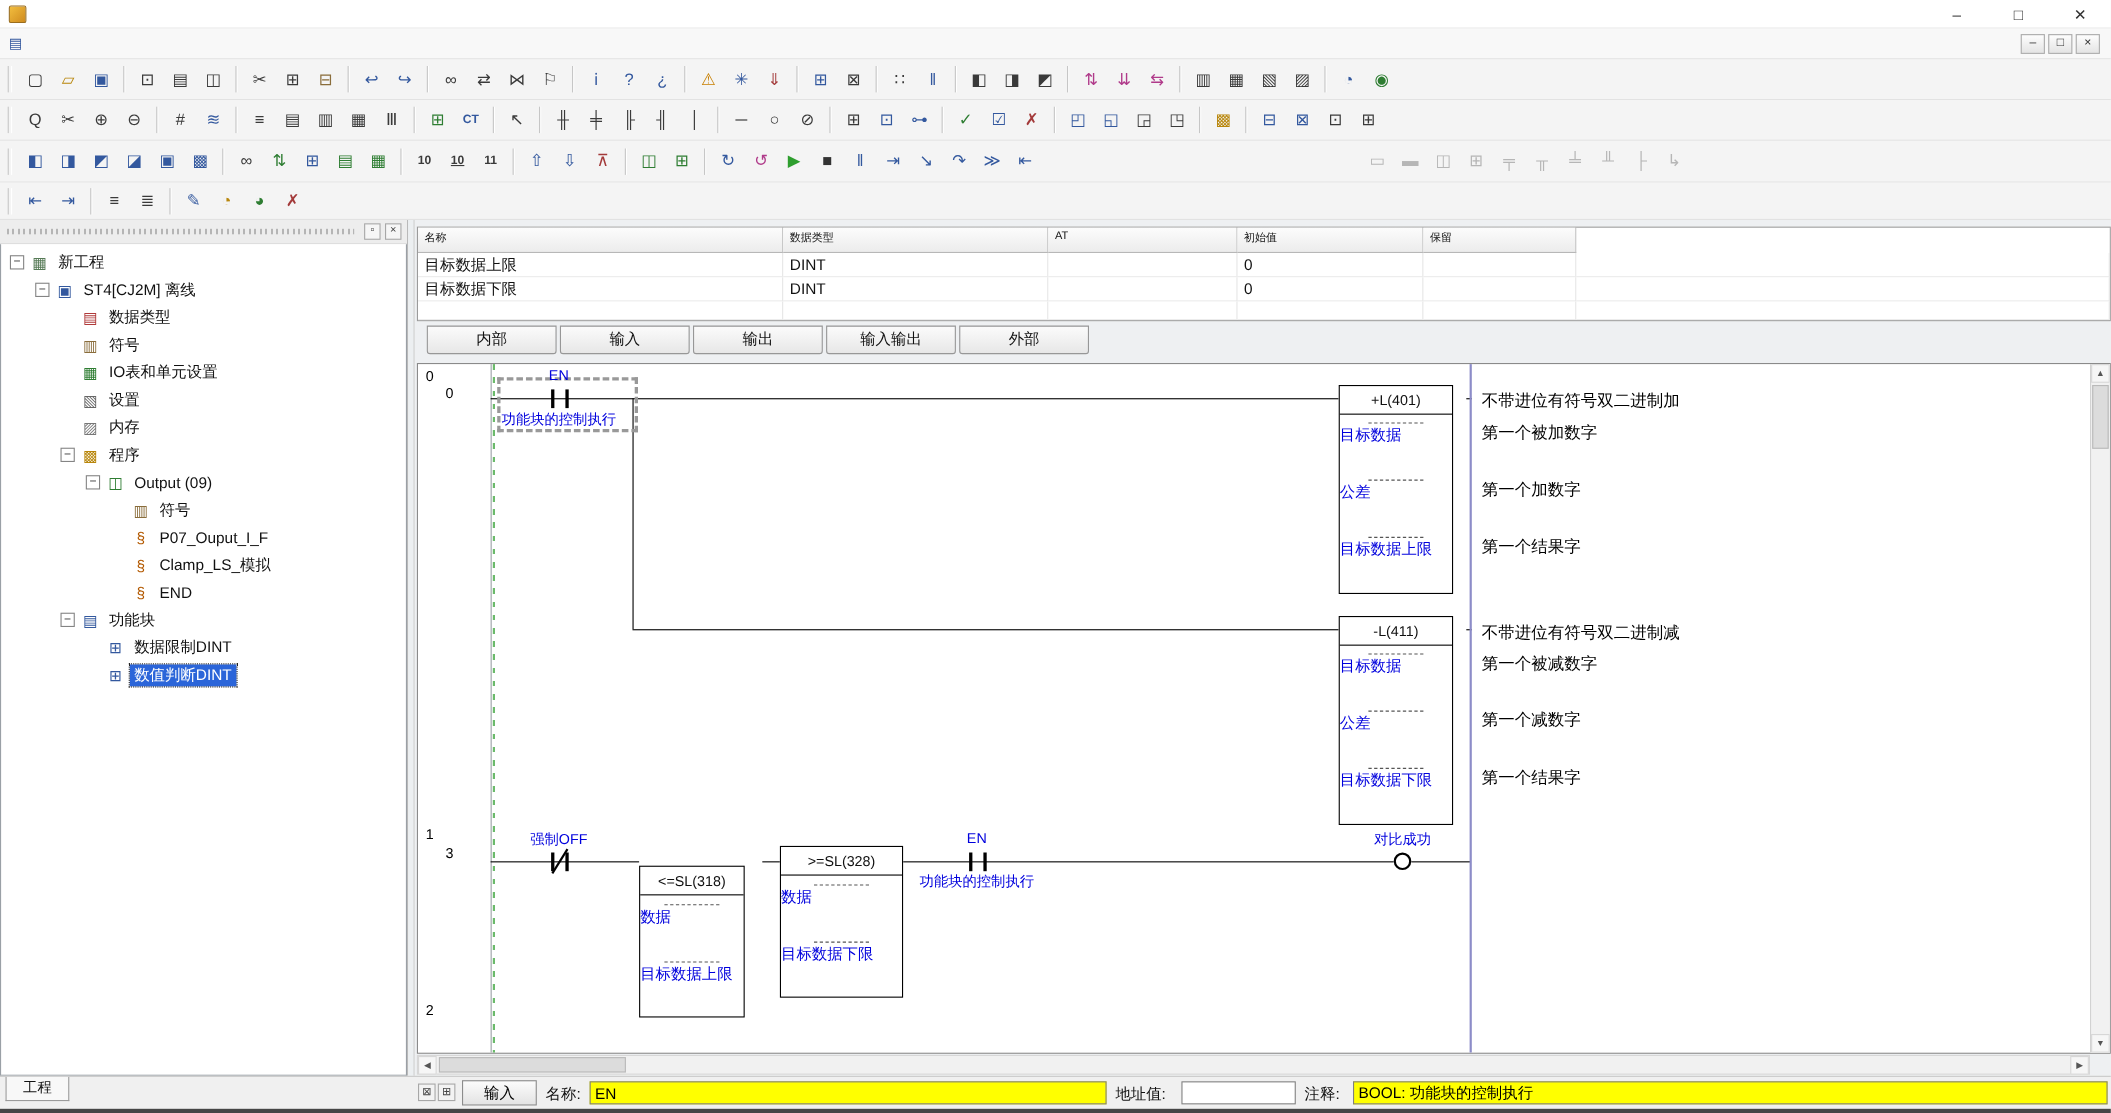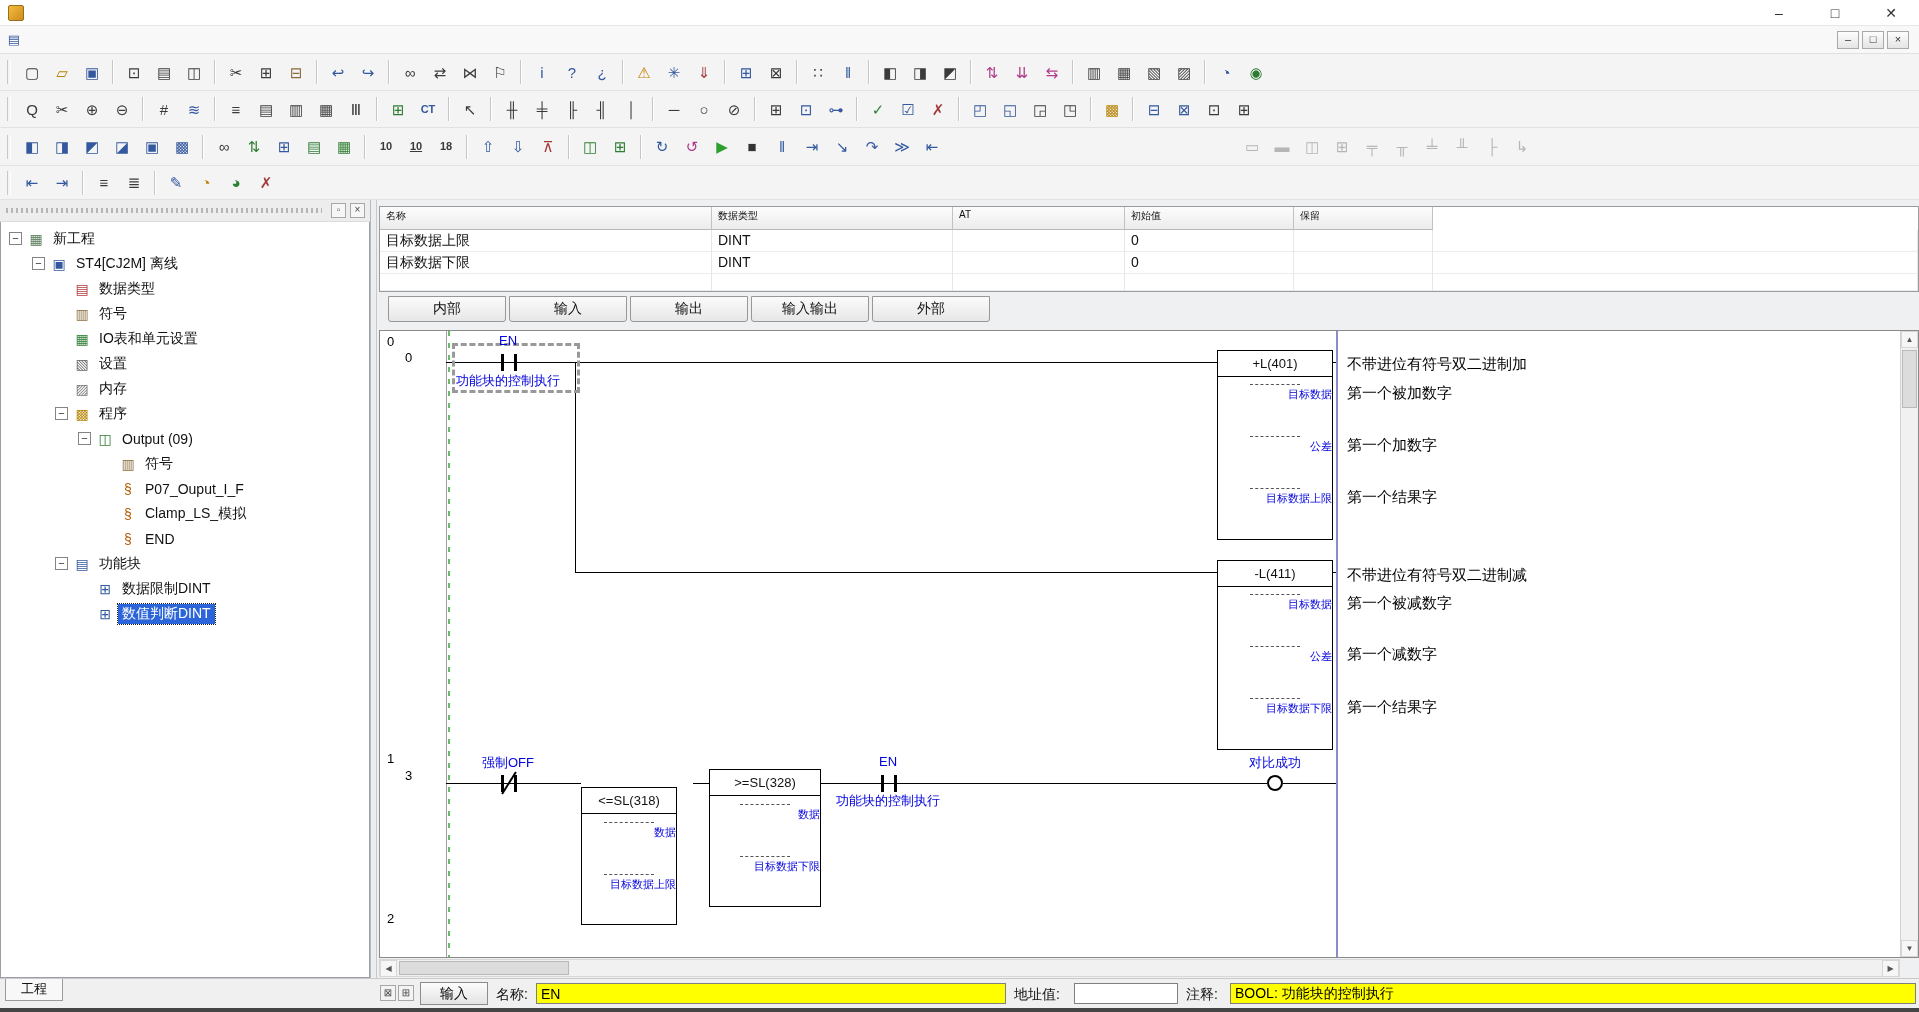--- a/index.html
+++ b/index.html
@@ -64,23 +64,23 @@
   .sec-tab{width:118px;height:26px;border:1px solid #979797;background:linear-gradient(#fbfbfb,#e7e7e7);font-size:14px;font-family:inherit;color:#111;border-radius:0 0 3px 3px}
 
   
   .ladder-frame{position:absolute;left:2px;top:130px;right:0;bottom:20px;background:#ffffff;border:1px solid #8a8a8a;overflow:hidden}
   .ladder-canvas{position:absolute;left:0;top:0;right:18px;bottom:0}
   .gutter-line{position:absolute;left:66px;top:0;width:1px;height:100%;background:#9aa0a6}
   .margin-dash{position:absolute;left:68px;top:0;width:2px;height:100%;background:repeating-linear-gradient(180deg,#3aa33a 0 5px,transparent 5px 12px);opacity:.75}
   .gnum{position:absolute;font-size:13px;color:#000}
   .wire{position:absolute;background:#000}
   .rail{position:absolute;background:#8c8cc8}
-  .fb-block{position:absolute;width:116px;background:#fff;border:1px solid #000;font-size:13px}
+  .fb-block{position:absolute;width:104px;background:#fff;border:1px solid #000;font-size:13px}
   .fb-title{height:26px;line-height:26px;text-align:center;border-bottom:1px solid #000;white-space:nowrap;overflow:hidden}
-  .fb-op{position:absolute;left:0;width:100%;text-align:right;color:#0000dd;font-size:11px;white-space:nowrap}
+  .fb-op{position:absolute;left:0;width:100%;text-align:left;color:#0000dd;font-size:14px;white-space:nowrap}
   .fb-op::before{content:"";display:block;width:50px;margin:0 auto 2px;border-top:1px dashed #555}
   .cbar{position:absolute;width:3px;height:17px;background:#000}
   .clabel{position:absolute;font-size:13px;color:#0000dd;text-align:center;white-space:nowrap}
   .slash{position:absolute;width:26px;height:2px;background:#000;transform:rotate(-58deg)}
   .coil{position:absolute;width:16px;height:16px;border:2px solid #000;border-radius:50%;background:#fff}
   .sel-hatch{position:absolute;border:3px dashed #999}
   .lcomment{position:absolute;font-size:15px;color:#000;white-space:nowrap}
 
   
   .vscroll{position:absolute;right:0;top:0;width:18px;height:100%;background:#f1f1f1;border-left:1px solid #d2d2d2}
@@ -410,21 +410,21 @@
         <span class="tb-glyph" style="color: rgb(46, 125, 50);">▦</span>
       </button>
       <div class="tb-sep"></div>
       <button class="tb-btn">
         <span class="tb-glyph tb-text">10</span>
       </button>
       <button class="tb-btn">
         <span class="tb-glyph tb-text" style="text-decoration: underline;">10</span>
       </button>
       <button class="tb-btn">
-        <span class="tb-glyph tb-text">18</span>
+        <span class="tb-glyph tb-text">11</span>
       </button>
       <div class="tb-sep"></div>
       <button class="tb-btn">
         <span class="tb-glyph" style="color: rgb(51, 88, 158);">⇧</span>
       </button>
       <button class="tb-btn">
         <span class="tb-glyph" style="color: rgb(51, 88, 158);">⇩</span>
       </button>
       <button class="tb-btn">
         <span class="tb-glyph" style="color: rgb(163, 58, 58);">⊼</span>

